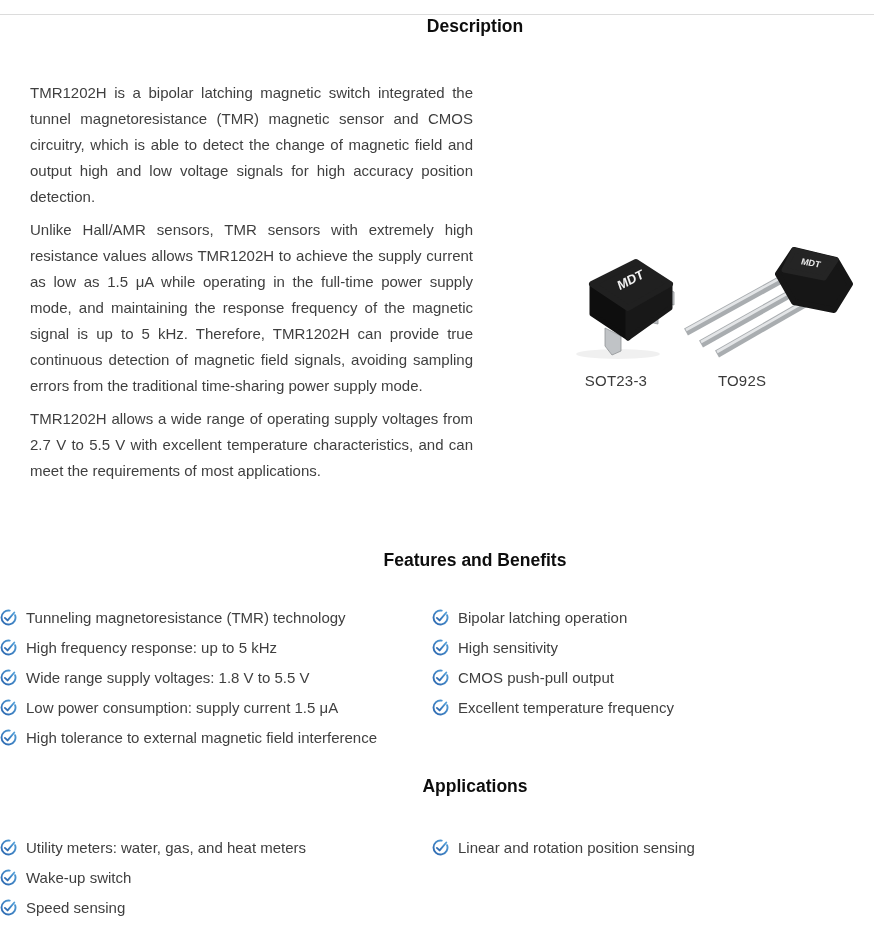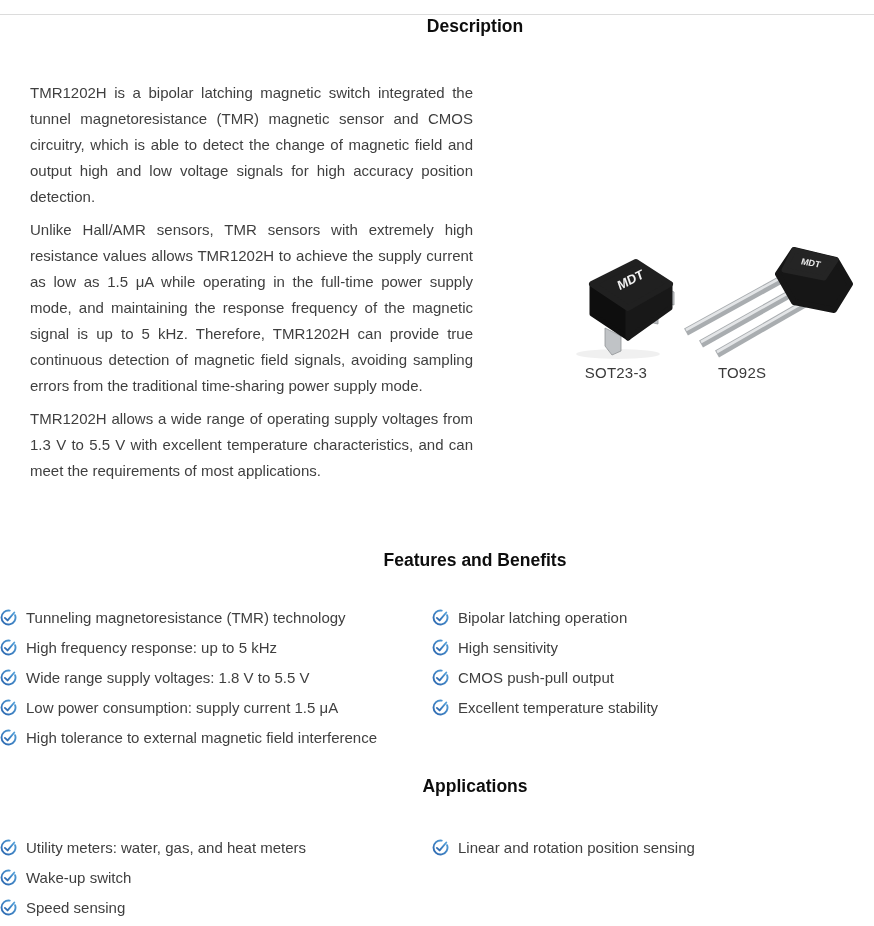--- a/index.html
+++ b/index.html
@@ -64,20 +64,21 @@
   }
   .packages figure {
     margin: 0;
     display: flex;
     flex-direction: column;
     align-items: center;
   }
   .fig-sot { width: 120px; }
   .fig-to  { width: 180px; }
   .pkg-caption {
+    margin-top: 8px;
     font-size: 15px;
     color: #3a3a3a;
     letter-spacing: 0.2px;
   }
   .fig-to .pkg-caption { transform: translateX(-24px); }
 
   .cols {
     display: flex;
   }
   .cols-features { margin-top: 30px; }
@@ -115,21 +116,21 @@
   <div class="top-rule"></div>
 
   <h2 class="section-heading" id="heading-description">Description</h2>
 
   <div class="desc-row">
     <div class="desc-text">
   <p>TMR1202H is a bipolar latching magnetic switch integrated the tunnel magnetoresistance (TMR) magnetic sensor and CMOS circuitry, which is able to detect the change of magnetic field and output high and low voltage signals for high accuracy position detection.</p>
 
   <p>Unlike Hall/AMR sensors, TMR sensors with extremely high resistance values allows TMR1202H to achieve the supply current as low as 1.5 μA while operating in the full-time power supply mode, and maintaining the response frequency of the magnetic signal is up to 5 kHz. Therefore, TMR1202H can provide true continuous detection of magnetic field signals, avoiding sampling errors from the traditional time-sharing power supply mode.</p>
 
-  <p>TMR1202H allows a wide range of operating supply voltages from 1.3 V to 5.5 V with excellent temperature characteristics, and can meet the requirements of most applications.</p>
+  <p>TMR1202H allows a wide range of operating supply voltages from 2.7 V to 5.5 V with excellent temperature characteristics, and can meet the requirements of most applications.</p>
 </div>
   </div>
 
   <div class="packages">
 
     <figure class="fig-sot">
       <svg width="120" height="122" viewBox="0 0 120 122">
         <ellipse cx="62" cy="112" rx="42" ry="5" fill="#000000" opacity="0.06"></ellipse>
 
         <polygon points="102,42 118,50 118,63 109,61 109,54 102,50" fill="#c3c6c9" stroke="#8f9396" stroke-width="0.8"></polygon>
@@ -304,21 +305,21 @@
         <defs>
           <linearGradient id="chk-grad" x1="0" y1="1" x2="1" y2="0">
             <stop offset="0" stop-color="#2b66ae"></stop>
             <stop offset="1" stop-color="#54a1da"></stop>
           </linearGradient>
         </defs>
         <path d="M15.08 6.11 A7 7 0 1 1 9.72 1.61" fill="none" stroke="url(#chk-grad)" stroke-width="1.9" stroke-linecap="round"></path>
         <path d="M4.9 8.9 L7.6 11.4 L14.3 3.5" fill="none" stroke="url(#chk-grad)" stroke-width="1.9" stroke-linecap="round" stroke-linejoin="round"></path>
       </svg>
     </span>
-    <span class="bullet-text">Excellent temperature stability</span>
+    <span class="bullet-text">Excellent temperature frequency</span>
   </li>
 
 </ul>
   </div>
 
   <h2 class="section-heading" id="heading-applications">Applications</h2>
 
   <div class="cols cols-apps">
     <ul class="bullet-list col-left">
   <li class="bullet">

